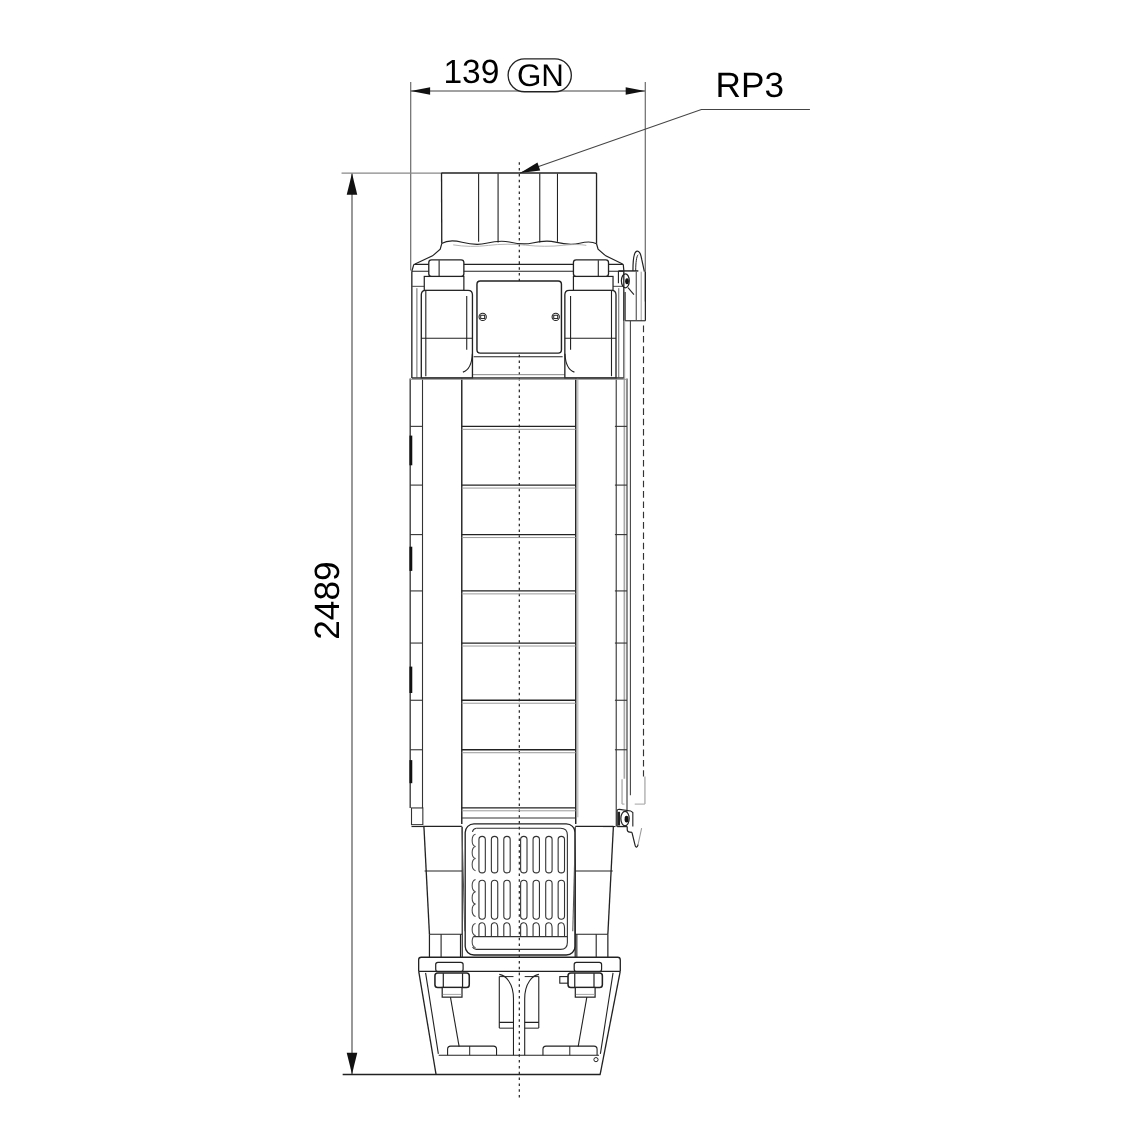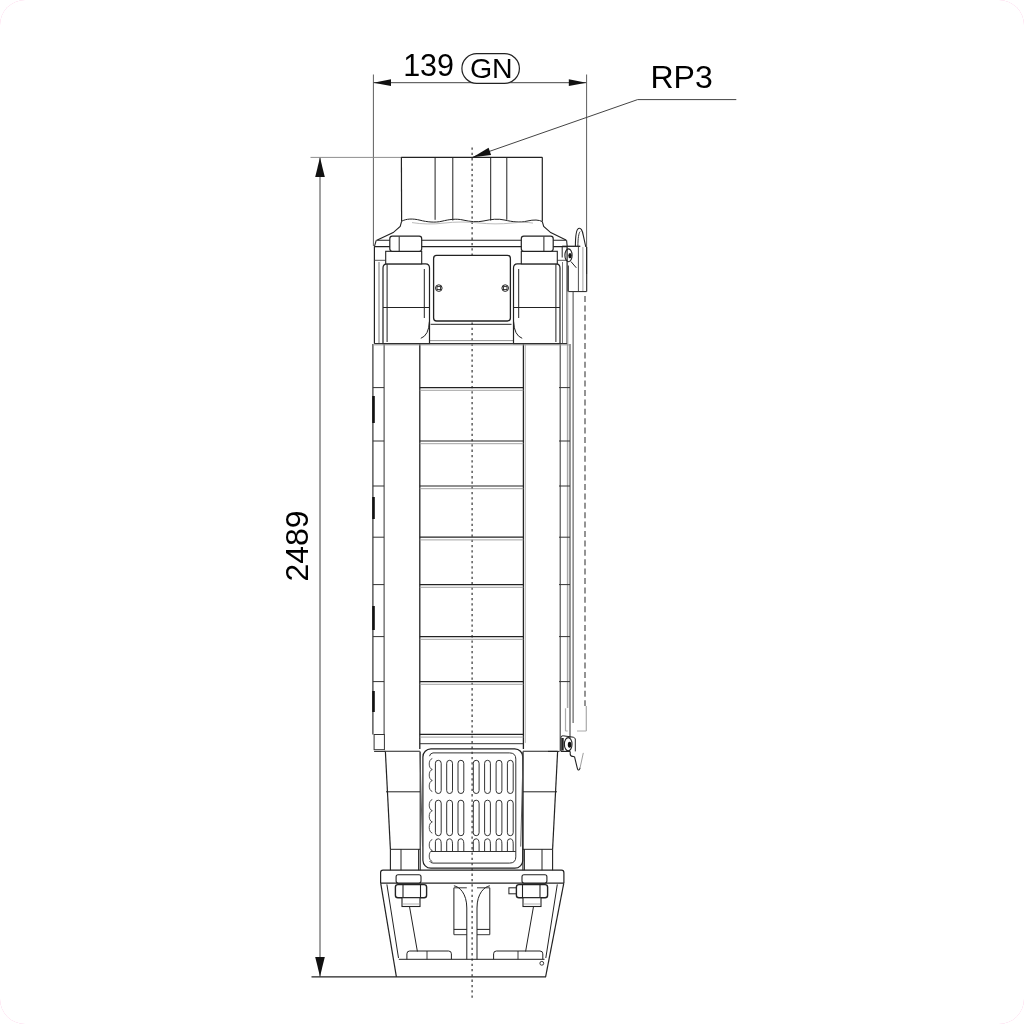--- a/index.html
+++ b/index.html
@@ -1,16 +1,16 @@
 <!DOCTYPE html>
 <html><head>
 <meta charset="utf-8">
 <style>
   html,body{margin:0;padding:0;background:#ffffff;}
-  .page{width:1024px;height:1024px;position:relative;background:#f9a8d4;overflow:hidden;border-radius:25px;}
+  .page{width:1024px;height:1024px;position:relative;background:#f9a8d4;overflow:hidden;}
   text{font-family:"Liberation Sans",sans-serif;fill:#000000;}
 </style>
 </head>
 <body>
 
 <div class="page">
 <svg width="1024" height="1024" viewBox="0 0 1024 1024">
 <rect x="0" y="0" width="1024" height="1024" fill="#ffffff"></rect>
 
 <g id="centerline">

